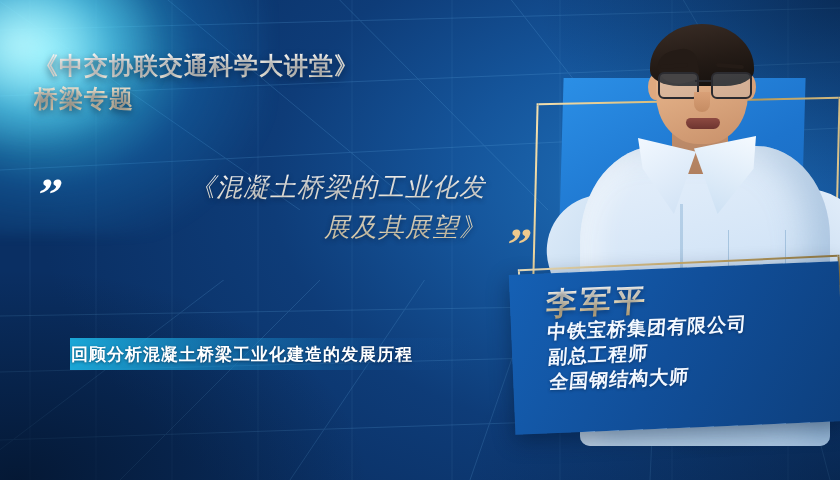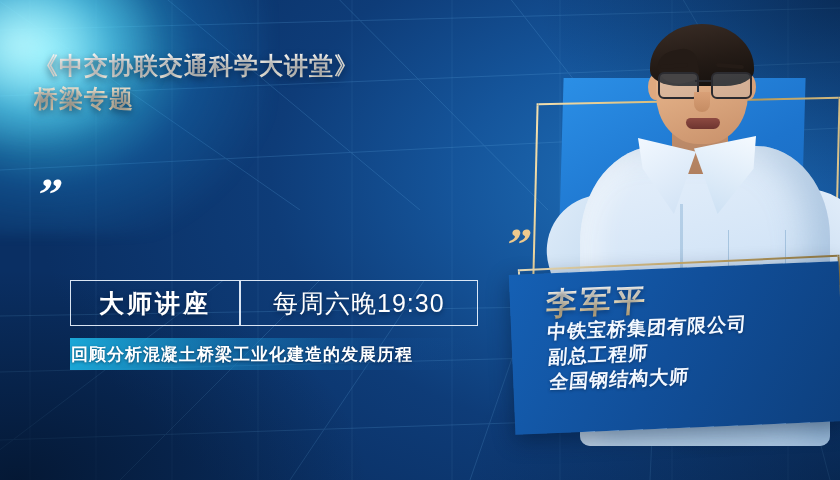--- a/index.html
+++ b/index.html
@@ -303,26 +303,25 @@
     </div>
   </div>
 
   <div class="title-main">
     <span>《中交协联交通科学大讲堂》</span>
     <span class="l2">桥梁专题</span>
   </div>
 
   <div class="quote-block">
     <div class="q-open">”</div>
+    <div class="q-text">
+      <span>《混凝土桥梁的工业化发</span><br>
+      <span>展及其展望》</span>
+    </div>
     <div class="q-close">”</div>
   </div>
 
-  <div class="lecture-row">
-    <div class="lecture-tag">大师讲座</div>
-    <div class="lecture-div"></div>
-    <div class="lecture-time">每周六晚19:30</div>
-  </div>
 
   <div class="subtitle-bar">
     <span>回顾分析混凝土桥梁工业化建造的发展历程</span>
   </div>
 
 </div>
 
 </body></html>

